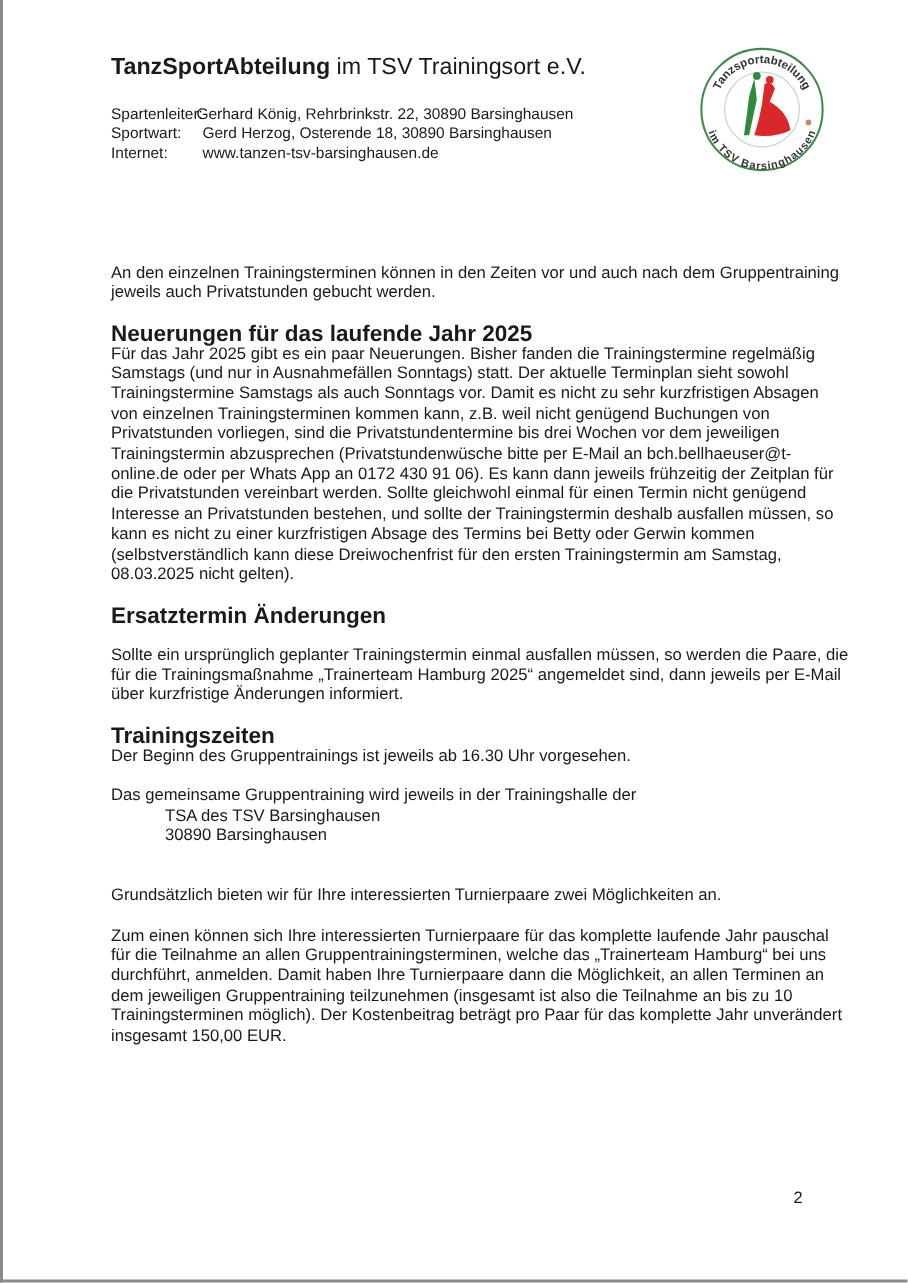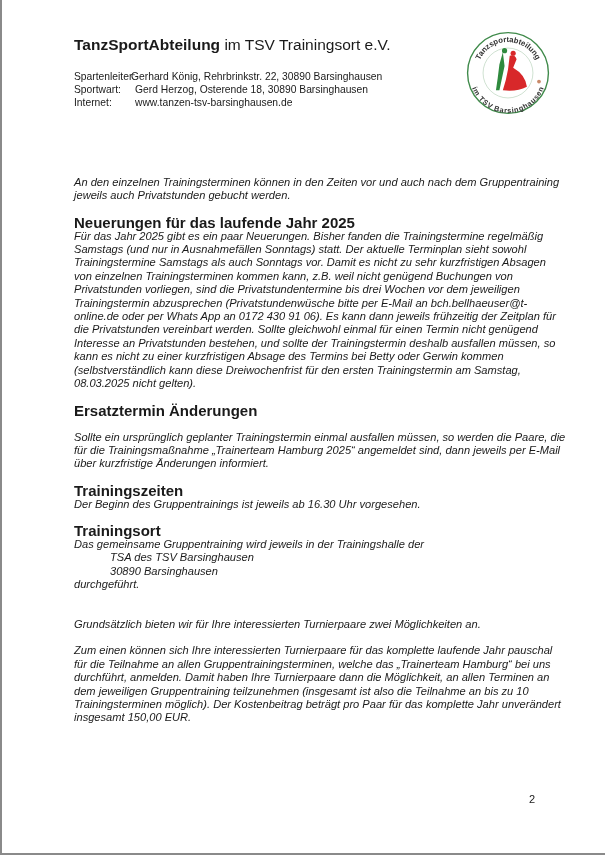--- a/index.html
+++ b/index.html
@@ -11,21 +11,21 @@
   }
   .page { position: absolute; left: 72px; top: 0; width: 490px; }
   .title { position: absolute; top: 36px; left: 0; font-size: 15.5px; white-space: nowrap; }
   .title b { font-weight: bold; }
   .contact { position: absolute; top: 70px; left: 0; font-size: 10.3px; line-height: 13px; white-space: nowrap; }
   .contact .row { display: flex; }
   .contact .lbl { width: 61px; }
   .contact .lbl.l1 { width: 57px; }
   .logo { position: absolute; left: 463px; top: 30px; width: 86px; height: 86px; }
   .body-text { position: absolute; top: 176px; left: 0; width: 492px; font-size: 11.1px; line-height: 13.4px; }
-  .body-text p { margin: 0; font-style: italic; }
+  .body-text p { margin: 0; }
   .body-text h3 { margin: 0; font-size: 15px; font-weight: bold; line-height: 13.4px; }
   .gap { height: 13.4px; }
   .gap2 { height: 26px; }
   .indent { padding-left: 36px; }
   .pagenum { position: absolute; left: 527px; top: 793px; font-size: 11px; }
 </style>
 </head>
 <body>
 
 <div class="page">
@@ -58,25 +58,23 @@
 
     <h3>Ersatztermin Änderungen</h3>
     <div class="gap"></div>
     <p>Sollte ein ursprünglich geplanter Trainingstermin einmal ausfallen müssen, so werden die Paare, die für die Trainingsmaßnahme „Trainerteam Hamburg 2025“ angemeldet sind, dann jeweils per E-Mail über kurzfristige Änderungen informiert.</p>
     <div class="gap"></div>
 
     <h3>Trainingszeiten</h3>
     <p>Der Beginn des Gruppentrainings ist jeweils ab 16.30 Uhr vorgesehen.</p>
     <div class="gap"></div>
 
-    <h3>Trainingsort</h3>
     <p>Das gemeinsame Gruppentraining wird jeweils in der Trainingshalle der</p>
     <p class="indent">TSA des TSV Barsinghausen</p>
     <p class="indent">30890 Barsinghausen</p>
-    <p>durchgeführt.</p>
     <div class="gap2"></div>
 
     <p>Grundsätzlich bieten wir für Ihre interessierten Turnierpaare zwei Möglichkeiten an.</p>
     <div class="gap"></div>
     <p>Zum einen können sich Ihre interessierten Turnierpaare für das komplette laufende Jahr pauschal für die Teilnahme an allen Gruppentrainingsterminen, welche das „Trainerteam Hamburg“ bei uns durchführt, anmelden. Damit haben Ihre Turnierpaare dann die Möglichkeit, an allen Terminen an dem jeweiligen Gruppentraining teilzunehmen (insgesamt ist also die Teilnahme an bis zu 10 Trainingsterminen möglich). Der Kostenbeitrag beträgt pro Paar für das komplette Jahr unverändert insgesamt 150,00 EUR.</p>
   </div>
 </div>
 
 <svg class="logo" viewBox="0 0 100 100">
   <defs>

